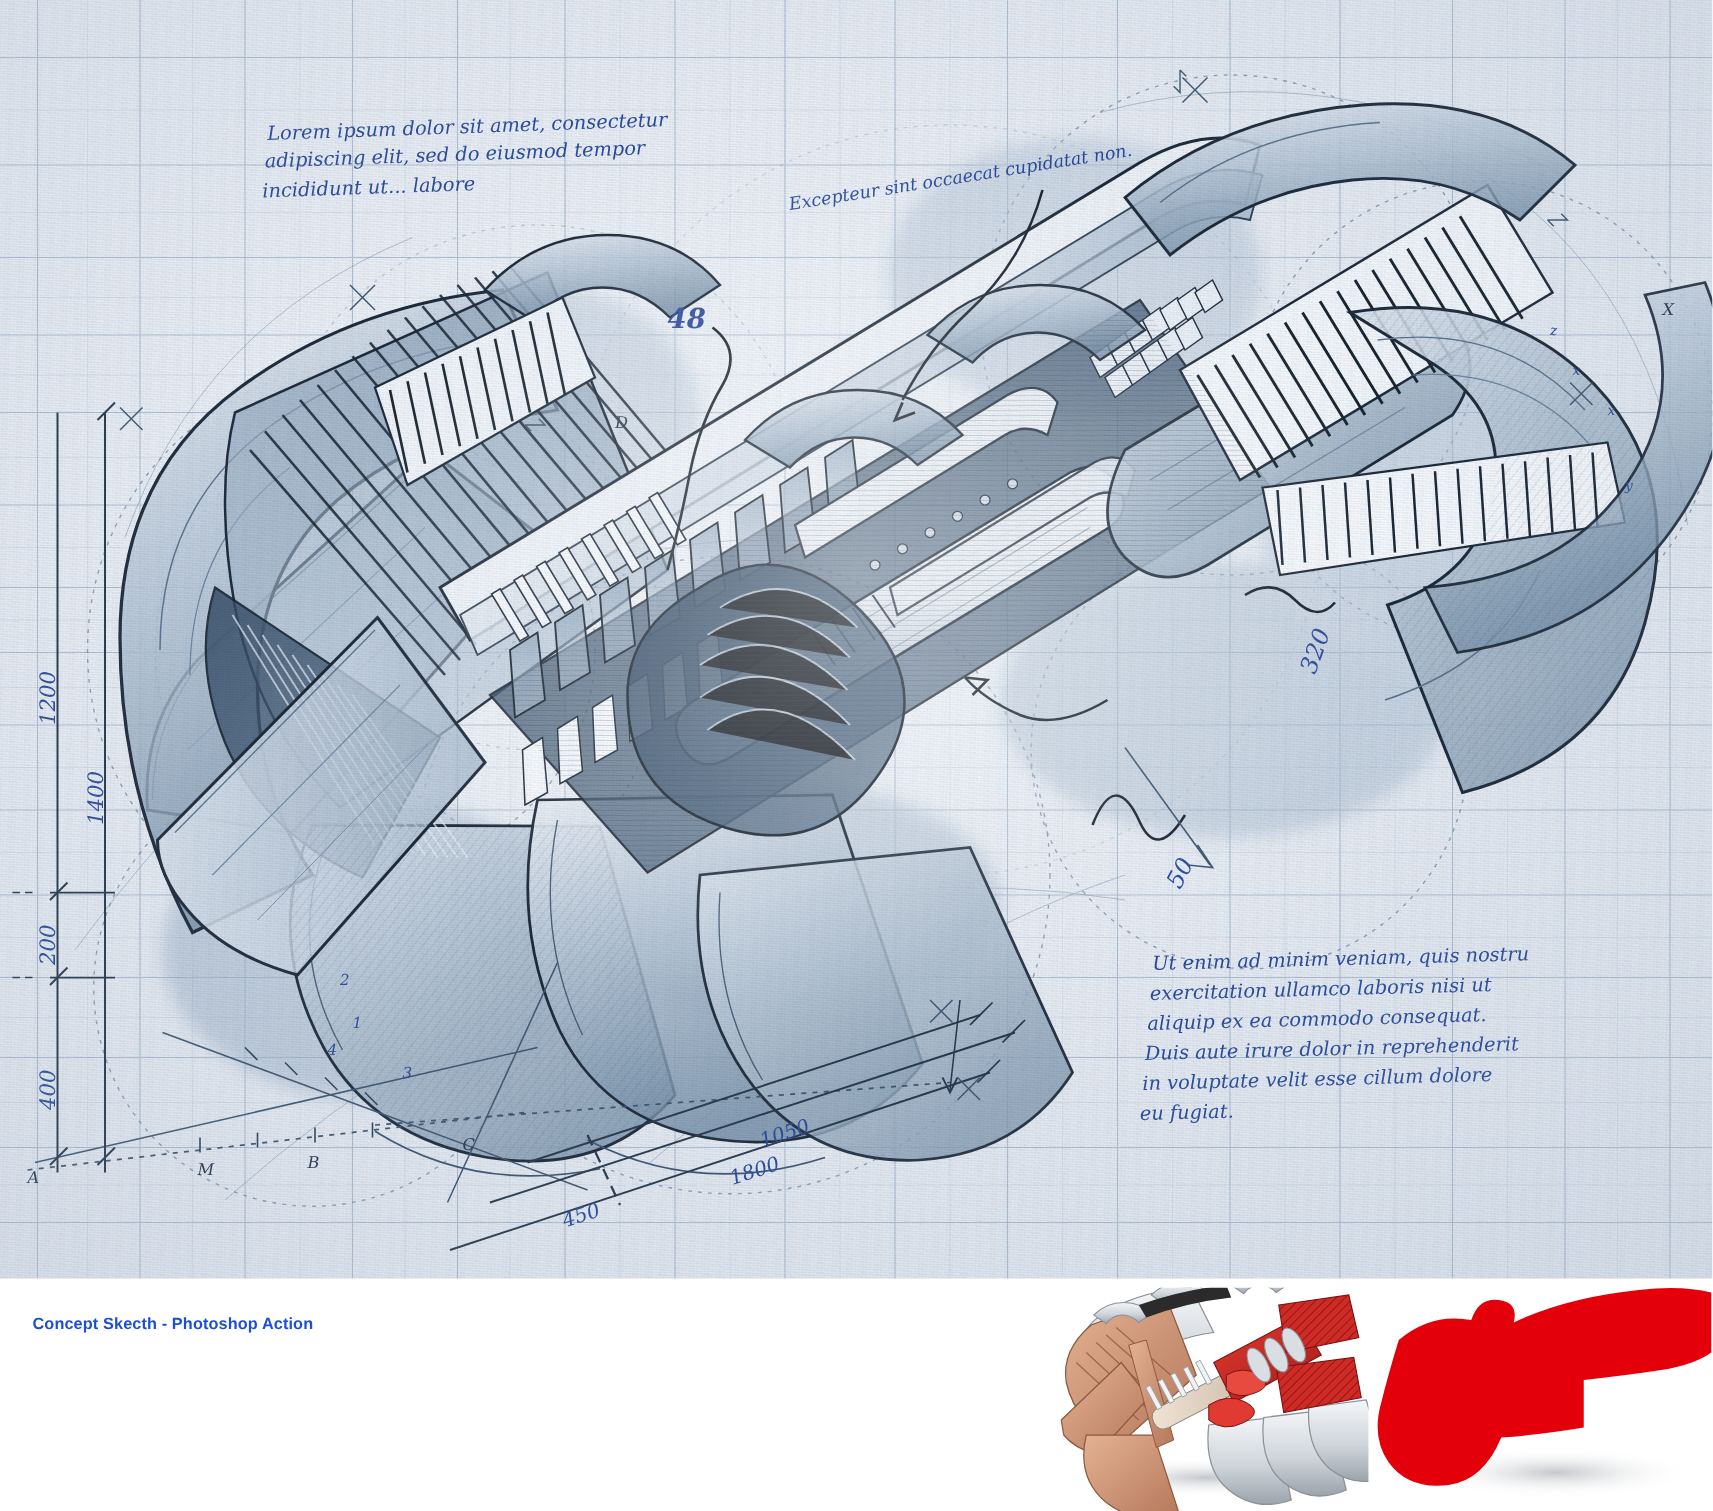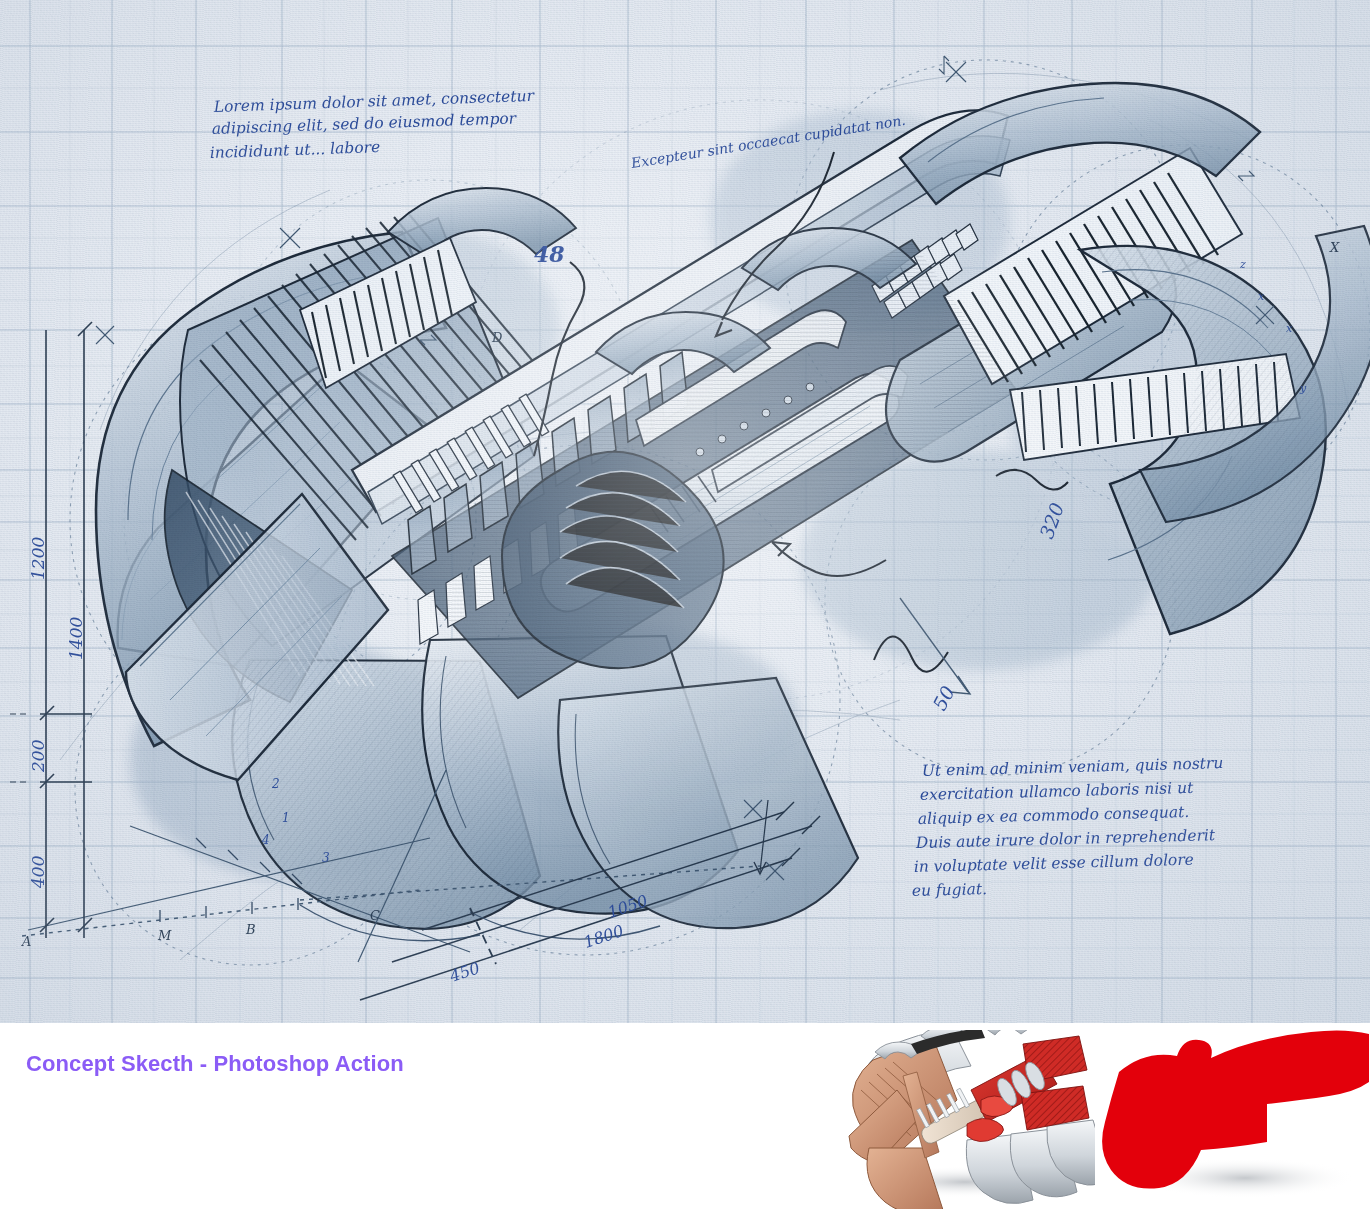--- a/index.html
+++ b/index.html
@@ -34,21 +34,21 @@
   }
   .svg-layer{position:absolute;left:0;top:0;width:1370px;height:1023px;}
 
   
   .footer{
     position:absolute;left:0;top:1023px;width:1370px;height:186px;
     background:#ffffff;
   }
   .footer-title{
     position:absolute;left:26px;top:28px;
-    font-size:22px;font-weight:bold;color:#8b5cf6;
+    font-size:13px;font-weight:bold;color:#1d4ed8;
     letter-spacing:.1px;
     font-family:"Liberation Sans", sans-serif;
     white-space:nowrap;
   }
   .thumb{position:absolute;top:7px;height:179px;overflow:hidden;background:#ffffff;}
   .thumb-a{left:815px;width:280px;}
   .thumb-b{left:1095px;width:275px;}
   .thumb svg{display:block;}
 
   

